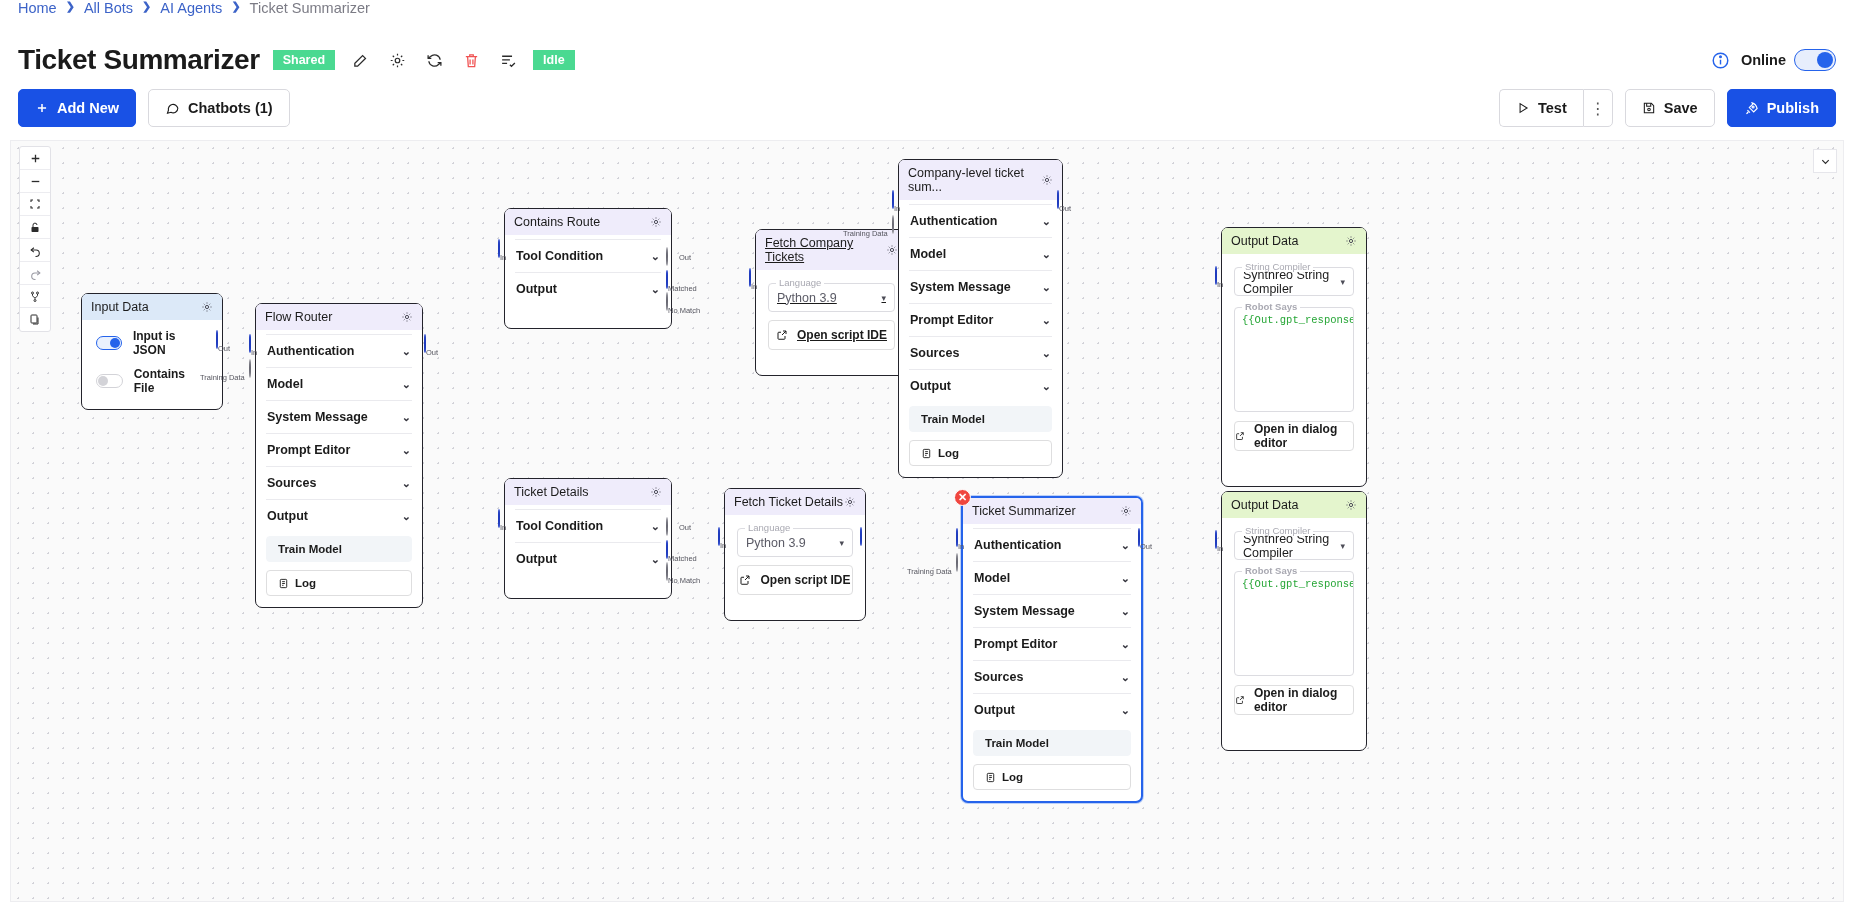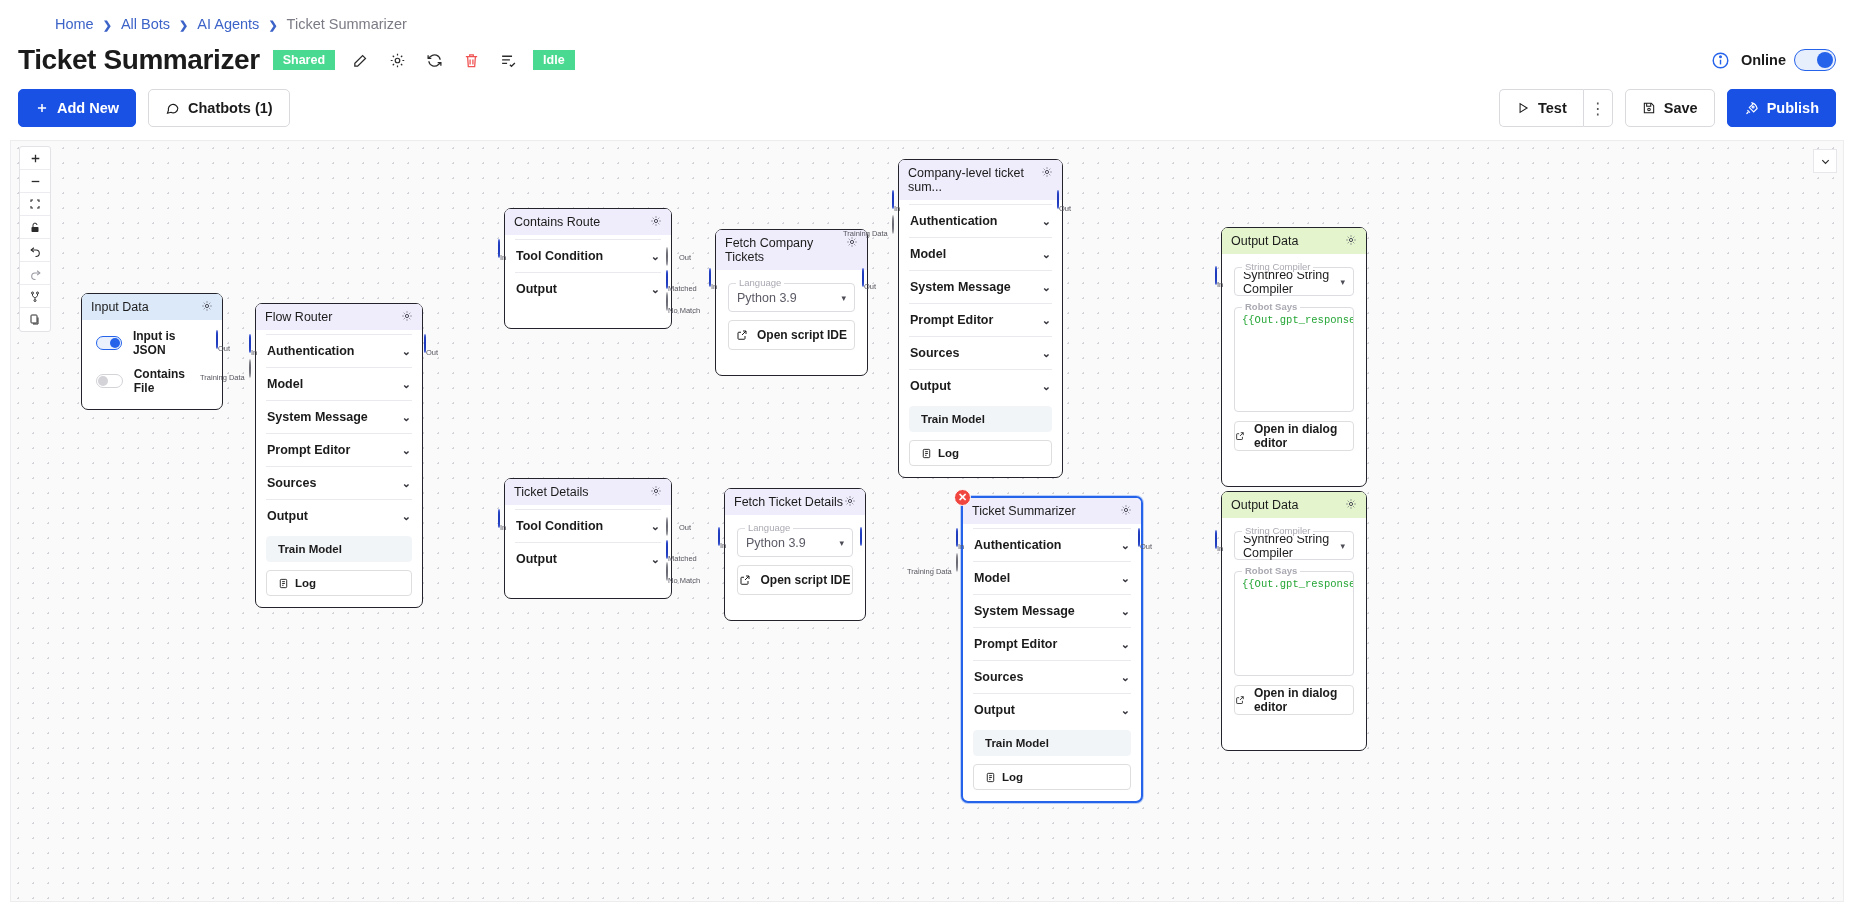--- a/index.html
+++ b/index.html
@@ -6,22 +6,22 @@
   html, body {
     width: 1854px; height: 911px;
     font-family: "Liberation Sans", sans-serif;
     background: #ffffff;
     overflow: hidden;
     color: #1b1b1b;
   }
 
   
   .breadcrumb {
-    height: 32px; display: flex; align-items: flex-end;
-    padding: 0 18px; gap: 9px; font-size: 14.5px; margin-left: 37px;
+    height: 32px; display: flex; align-items: flex-start;
+    padding: 0 18px; gap: 9px; font-size: 14.5px;
   }
   .bc-link { color: #3c63c8; cursor: pointer; }
   .bc-current { color: #7b7b85; }
   .bc-sep { color: #3c63c8; font-size: 11px; font-weight: bold; }
 
   
   .title-row {
     display: flex; align-items: center; padding: 6px 18px 0 18px; gap: 13px;
     height: 50px;
   }
@@ -99,21 +99,21 @@
     align-items: center; justify-content: center; cursor: pointer; z-index: 30;
   }
 
   
   .node {
     position: absolute; background: #fff; border: 1.3px solid #23232b;
     border-radius: 7px; z-index: 10;
   }
   .node.selected { border: 2px solid #2563eb; box-shadow: 0 0 0 1px #bcd0f7; }
   .node-head {
-    display: flex; justify-content: space-between;
+    display: flex; align-items: center; justify-content: space-between;
     padding: 6px 9px; font-size: 12.5px; border-radius: 5px 5px 0 0;
   }
   .head-purple { background: #efecfb; }
   .head-blue   { background: #dce9f8; }
   .head-green  { background: #e4f5cd; }
   .node-head .gear { color: #4b4b57; display: flex; cursor: pointer; }
   .node-body { padding: 4px 10px 9px 10px; }
 
   .acc-row {
     display: flex; align-items: center; justify-content: space-between;
@@ -507,21 +507,21 @@
     <div class="port" style="left:161px; top:62px;">
       <span class="dot"></span>
       <span class="port-lbl" style="left:2px; top:13px;">Matched</span>
     </div>
     <div class="port" style="left:161px; top:84px;">
       <span class="dot hollow"></span>
       <span class="port-lbl" style="left:2px; top:13px;">No Match</span>
     </div>
   </div>
 
-  <div class="node" style="left:704px; top:88px; width:153px;">
+  <div class="node" style="left:744px; top:88px; width:153px;text-decoration:underline;">
     <div class="node-head head-purple">
       <span>Fetch Company Tickets</span>
       <span class="gear">
         <svg width="12" height="12" viewBox="0 0 24 24" fill="none" stroke="currentColor" stroke-width="2">
           <circle cx="12" cy="12" r="3.2"></circle>
             <path d="M12 3v2M12 19v2M21 12h-2M5 12H3M18.4 5.6l-1.4 1.4M7 17l-1.4 1.4M18.4 18.4L17 17M7 7L5.6 5.6"></path>
           </svg>
       </span>
     </div>
     <div class="node-body">

